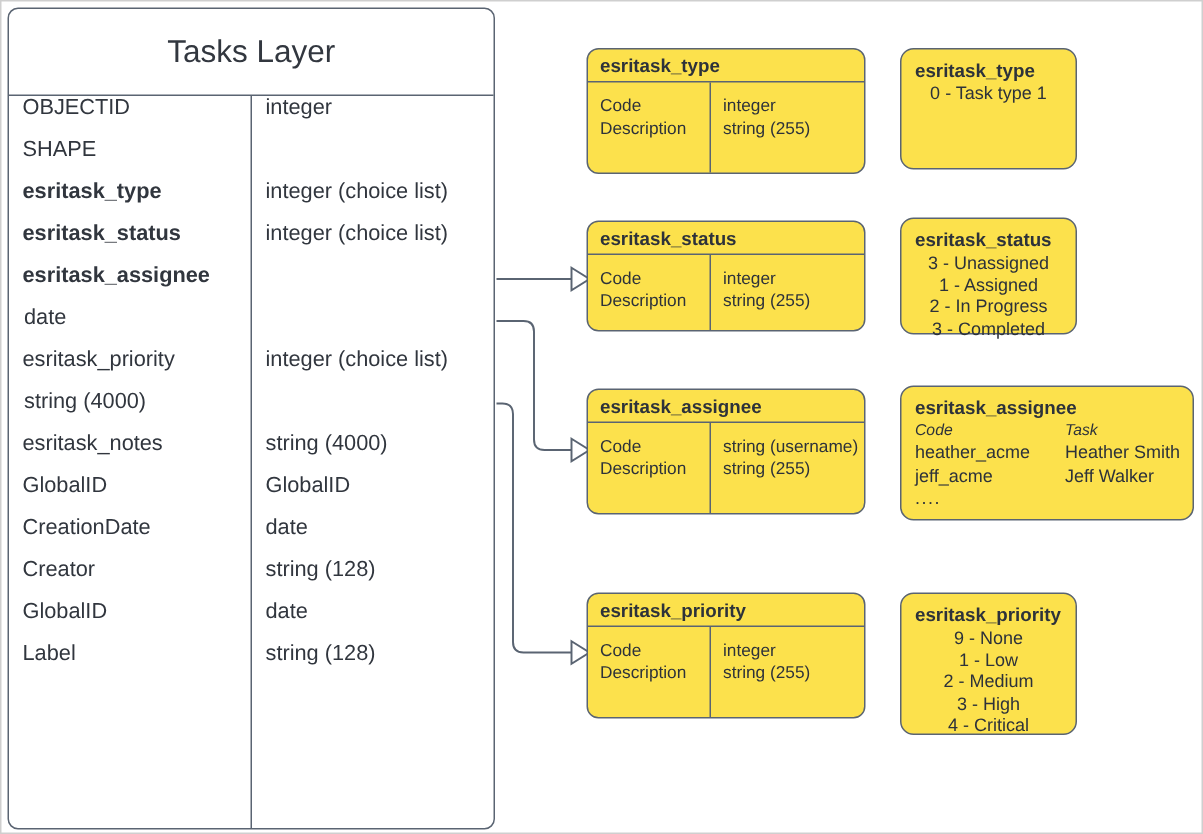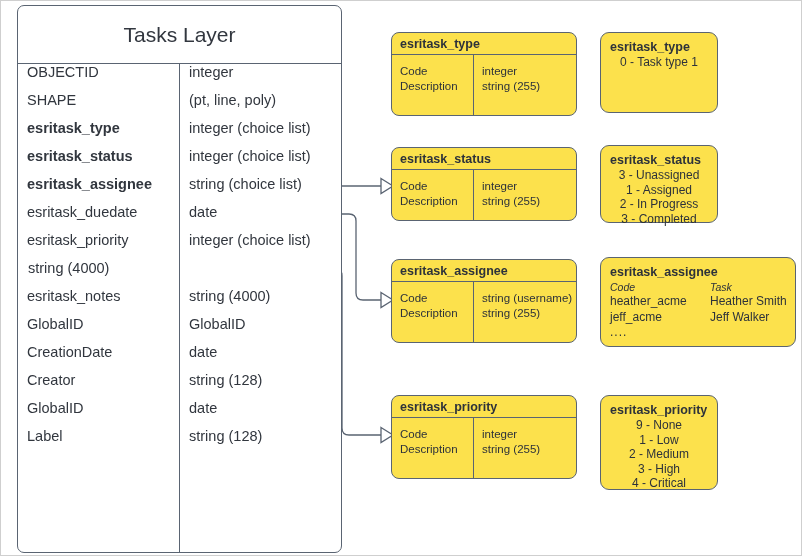--- a/index.html
+++ b/index.html
@@ -18,21 +18,21 @@
     height: 556px;
     background: #ffffff;
     box-sizing: border-box;
     border: 1px solid #cfcfcf;
     overflow: hidden;
   }
 
   
   #layer-table {
     position: absolute;
-    left: 16px;
+    left: 4px;
     top: 4px;
     width: 325px;
     height: 548px;
     background: #ffffff;
     border: 1px solid #5a6472;
     border-radius: 7px;
     box-sizing: border-box;
     z-index: 4;
   }
   #layer-title {
@@ -205,36 +205,33 @@
     <div id="layer-title">Tasks Layer</div>
     <div id="layer-body">
       <div id="col-divider"></div>
 
       <div class="field-row">
         <div class="field-name">OBJECTID</div>
         <div class="field-type">integer</div>
       </div>
       <div class="field-row">
         <div class="field-name">SHAPE</div>
-        <div class="field-type">(pt, line, poly)</div>
       </div>
       <div class="field-row bold">
         <div class="field-name">esritask_type</div>
         <div class="field-type">integer (choice list)</div>
       </div>
       <div class="field-row bold">
         <div class="field-name">esritask_status</div>
         <div class="field-type">integer (choice list)</div>
       </div>
       <div class="field-row bold">
         <div class="field-name">esritask_assignee</div>
-        <div class="field-type">string (choice list)</div>
-      </div>
-      <div class="field-row">
-        <div class="field-name">esritask_duedate</div>
+      </div>
+      <div class="field-row">
         <div class="field-type">date</div>
       </div>
       <div class="field-row">
         <div class="field-name">esritask_priority</div>
         <div class="field-type">integer (choice list)</div>
       </div>
       <div class="field-row">
         <div class="field-type">string (4000)</div>
       </div>
       <div class="field-row">

